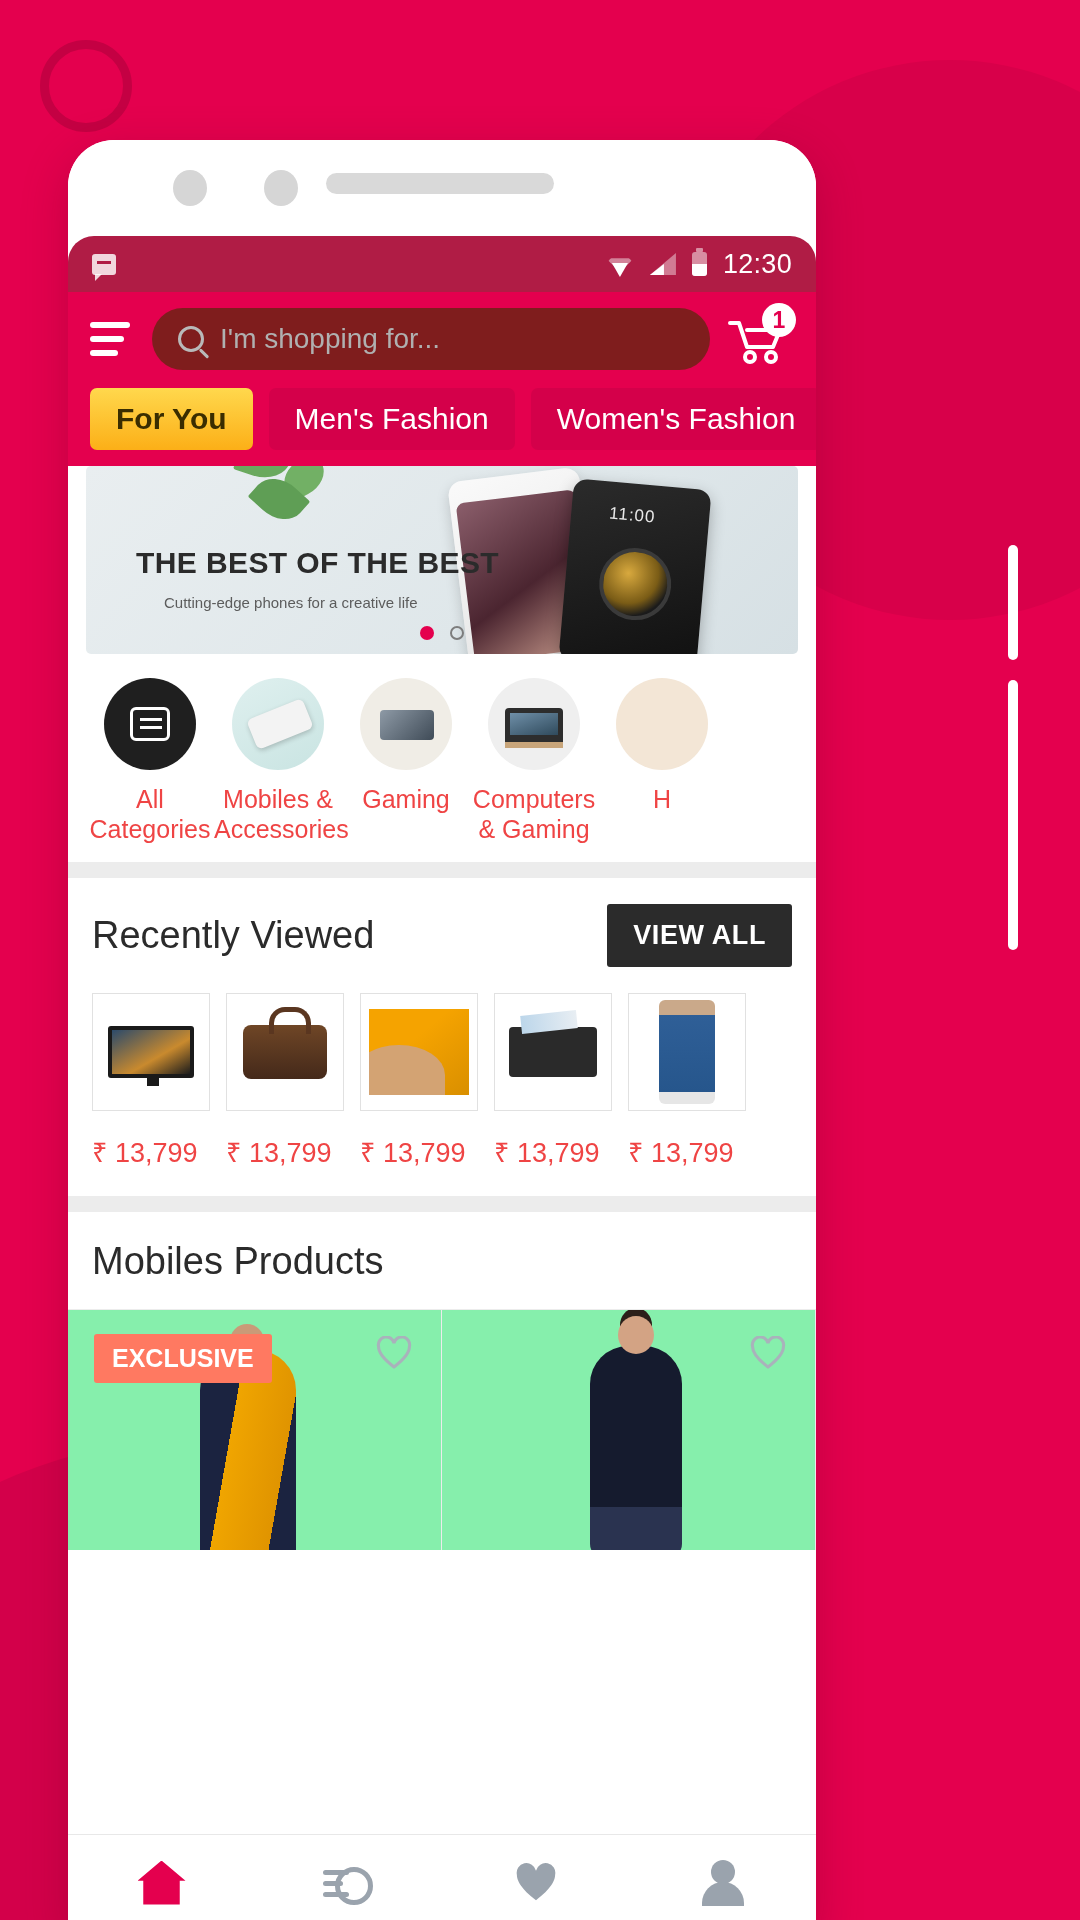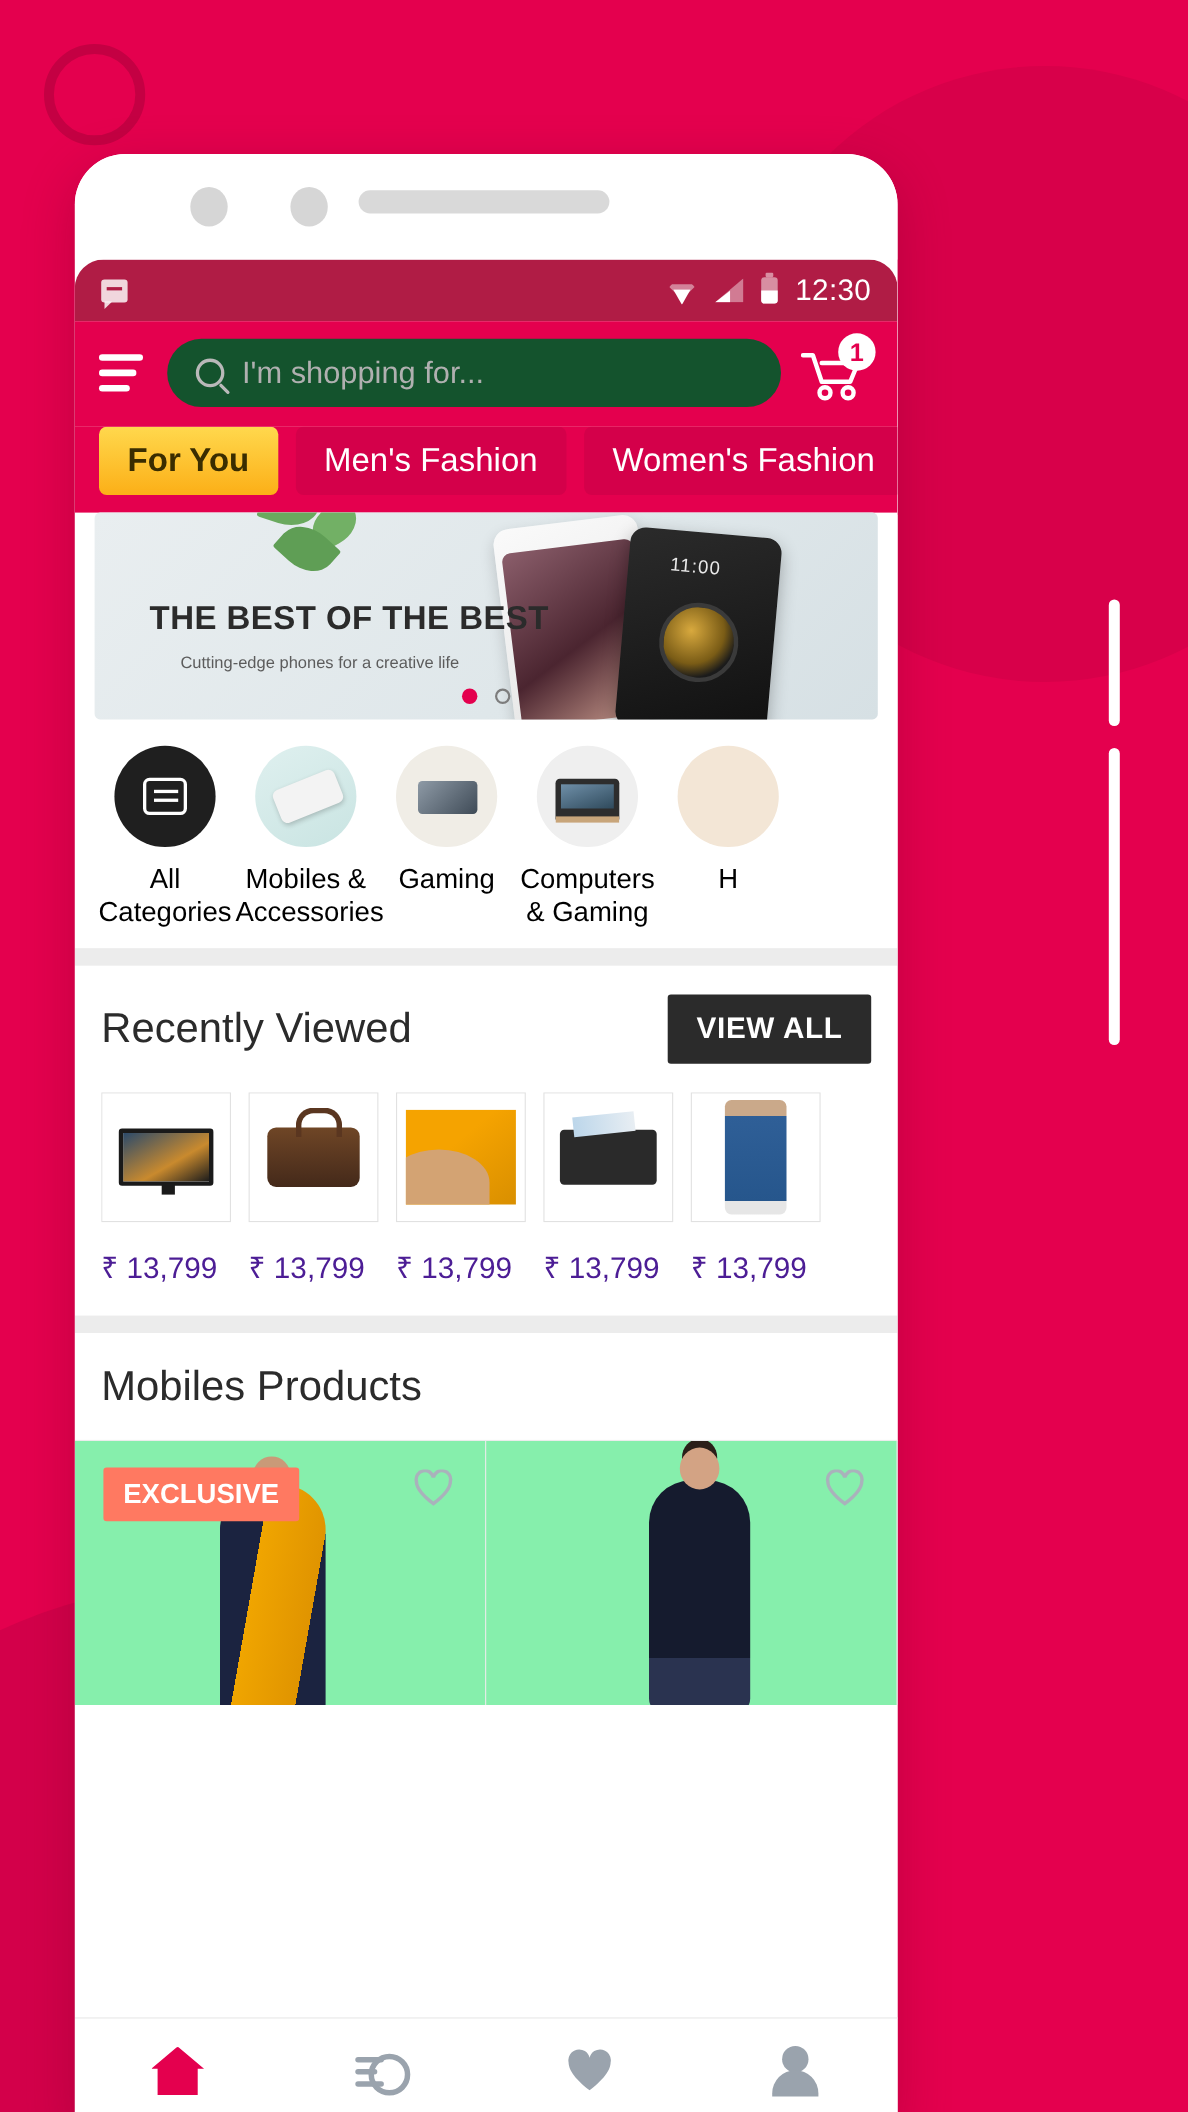--- a/index.html
+++ b/index.html
@@ -74,21 +74,21 @@
   .sb-time { font-size:27px; color:#fff; letter-spacing:.3px; }
 
   
   .searchbar { background:#E4004E; padding:16px 22px 18px; display:flex; align-items:center; gap:18px; }
   .hamburger { width:44px; display:flex; flex-direction:column; gap:8px; cursor:pointer; flex:none; }
   .hamburger i { display:block; height:6px; background:#fff; border-radius:3px; }
   .hamburger i:nth-child(1){ width:40px; }
   .hamburger i:nth-child(2){ width:34px; }
   .hamburger i:nth-child(3){ width:28px; }
   .searchfield {
-    flex:1; height:62px; background:#14532d; border-radius:34px;
+    flex:1; height:62px; background:#7f1d1d; border-radius:34px;
     display:flex; align-items:center; padding:0 26px; gap:16px;
   }
   .mag { width:26px; height:26px; border:3px solid #b9b9b9; border-radius:50%; position:relative; flex:none; }
   .mag::after { content:""; position:absolute; right:-9px; bottom:-6px; width:12px; height:3px;
                 background:#b9b9b9; transform:rotate(45deg); border-radius:2px; }
   .sf-text { font-size:28px; color:#b0b0b0; }
   .cart { position:relative; width:66px; height:60px; flex:none; }
   .cart-svg { position:absolute; left:0; bottom:2px; }
   .cart-badge {
     position:absolute; right:-2px; top:-6px; min-width:34px; height:34px;
@@ -150,21 +150,21 @@
   .dot.off { background:transparent; border:2px solid #7d7d7d; }
 
   
   .cats { background:#fff; padding:24px 0 18px 18px; display:flex; gap:0; overflow:hidden; }
   .cat { flex:none; width:128px; text-align:center; }
   .cat-circle {
     width:92px; height:92px; border-radius:50%; margin:0 auto 14px;
     display:flex; align-items:center; justify-content:center; overflow:hidden;
   }
   .cat-circle.dark { background:#1f1f1f; }
-  .cat-label { font-size:25px; color:#000000; line-height:1.2; }
+  .cat-label { font-size:25px; color:#ef4444; line-height:1.2; }
   .c-doc { width:40px; height:34px; border:3px solid #fff; border-radius:6px; position:relative; }
   .c-doc::before { content:""; position:absolute; left:7px; top:8px; width:22px; height:3px; background:#fff; box-shadow:0 8px 0 #fff; }
   .cat-circle.c-mob { background:linear-gradient(150deg,#dff0ef,#c9e4e2); position:relative; }
   .c-mob::after { content:""; position:absolute; left:18px; top:30px; width:60px; height:32px;
       background:#f3f3f3; border-radius:6px; transform:rotate(-22deg); box-shadow:0 2px 5px rgba(0,0,0,.2); }
   .cat-circle.c-fash { background:#f0ede6; position:relative; }
   .c-fash::after { content:""; position:absolute; left:20px; top:32px; width:54px; height:30px;
       background:linear-gradient(135deg,#8e9aa6,#3f4b57); border-radius:4px; }
   .cat-circle.c-comp { background:#efefef; position:relative; }
   .c-comp::after { content:""; position:absolute; left:17px; top:30px; width:58px; height:34px;
@@ -182,21 +182,21 @@
   .viewall {
     background:#2b2b2b; color:#fff; font-size:27px; font-weight:700;
     padding:16px 26px; border-radius:3px; letter-spacing:.6px;
   }
   .rv-row { display:flex; gap:16px; margin-top:26px; overflow:hidden; }
   .rv-item { flex:none; width:118px; }
   .rv-thumb {
     width:118px; height:118px; border:1px solid #e1e1e1; background:#fff;
     display:flex; align-items:center; justify-content:center; overflow:hidden;
   }
-  .rv-price { font-size:27px; color:#4c1d95; margin-top:22px; white-space:nowrap; }
+  .rv-price { font-size:27px; color:#ef4444; margin-top:22px; white-space:nowrap; }
   
   .t-tv { width:86px; height:52px; background:linear-gradient(150deg,#2b4a6b,#c98a2e 60%,#1c1c1c);
           border:4px solid #1a1a1a; border-radius:3px; position:relative; }
   .t-tv::after{ content:""; position:absolute; left:35px; bottom:-12px; width:12px; height:10px; background:#1a1a1a; }
   .t-bag { width:84px; height:54px; background:linear-gradient(180deg,#6f4626,#44291a);
            border-radius:8px; position:relative; }
   .t-bag::before{ content:""; position:absolute; left:26px; top:-18px; width:32px; height:22px;
            border:5px solid #5a3620; border-bottom:none; border-radius:16px 16px 0 0; }
   .t-bed { width:100px; height:86px; background:linear-gradient(140deg,#F5A300 40%,#d98f00);
            position:relative; overflow:hidden; }

